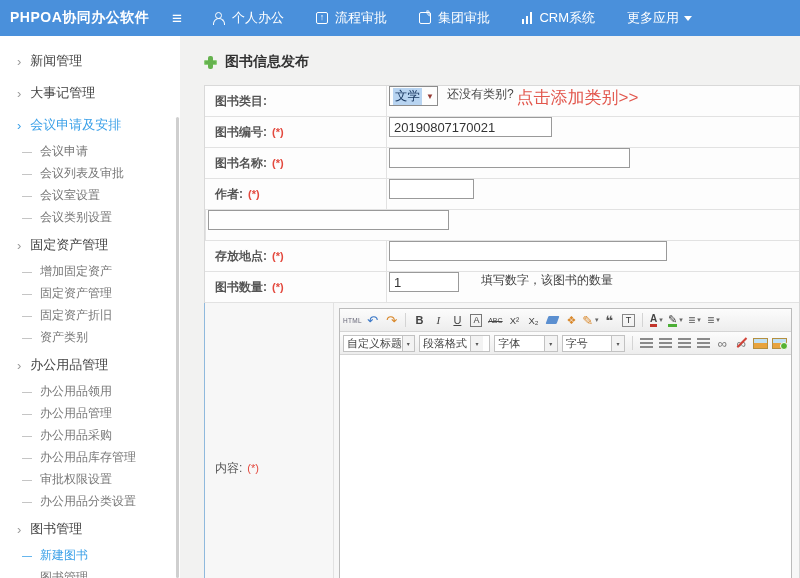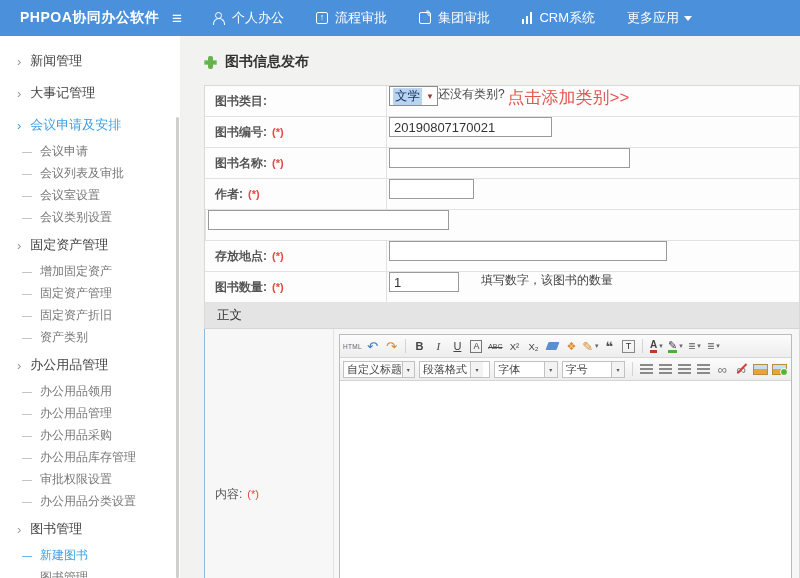--- a/index.html
+++ b/index.html
@@ -2,21 +2,21 @@
 <html><head>
 <meta charset="utf-8">
 <style>
   * { margin:0; padding:0; box-sizing:border-box; }
   html,body { width:800px; height:578px; overflow:hidden; background:#f2f2f1;
               font-family:"Liberation Sans","DejaVu Sans",sans-serif; }
 
   
   .topbar { position:absolute; left:0; top:0; width:800px; height:36px;
             background:#4a90db; display:flex; align-items:center; color:#fff; }
-  .brand { width:172px; padding-left:20px; font-size:14px; font-weight:bold; letter-spacing:.5px; }
+  .brand { width:172px; padding-left:10px; font-size:14px; font-weight:bold; letter-spacing:.5px; }
   .hamburger { font-size:17px; margin-right:30px; cursor:pointer; line-height:1; }
   .nav { display:flex; align-items:center; gap:32px; }
   .nav-item { display:flex; align-items:center; gap:7px; font-size:13px; cursor:pointer; }
   .ic-person { position:relative; width:13px; height:13px; }
   .ic-person::before { content:""; position:absolute; left:3.5px; top:0; width:5px; height:5px;
                        border:1px solid #fff; border-radius:50%; }
   .ic-person::after { content:""; position:absolute; left:1px; bottom:0; width:10px; height:6px;
                       border:1px solid #fff; border-bottom:none; border-radius:6px 6px 0 0; }
   .ic-box { width:12px; height:12px; border:1px solid #fff; border-radius:2px; position:relative;
             display:flex; align-items:center; justify-content:center; font-size:9px; }
@@ -55,21 +55,21 @@
   .frow { display:flex; height:31px; border-bottom:1px solid #e2e2e2; align-items:stretch; }
   .flabel { width:181px; display:flex; align-items:center; padding-left:10px; font-size:12px; color:#555;font-weight:bold; }
   .req { color:#e3493e; margin-left:5px; font-size:11px; }
   .fctrl { flex:1; border-left:1px solid #e2e2e2; display:flex; align-items:flex-start; padding-left:2px; }
   .inp { height:20px; border:1px solid #9a9a9a; background:#fff; font-size:13px; color:#333;
          padding:0 4px; font-family:"Liberation Sans","DejaVu Sans",sans-serif; }
   .sel-box { display:flex; align-items:center; border:1px solid #8c8c8c; background:#fdfdfd;
              height:20px; padding:0 3px; cursor:pointer; }
   .sel-box .val { background:#b8d4f1; color:#17365f; font-size:12.5px; padding:0 2px; }
   .sel-box .sc { color:#953a34; font-size:8px; margin-left:4px; }
-  .hint-plain { font-size:12px; color:#444; }
+  .hint-plain { font-size:12px; color:#444; margin-left:9px; }
   .hint-link { font-size:17px; color:#e2574d; margin-left:3px; cursor:pointer; }
   .qty-hint { font-size:12px; color:#444; margin-left:22px; }
   .sec-row { height:26px; background:#e4e4e4; border-bottom:1px solid #d5d5d5; display:flex;
              align-items:center; padding-left:12px; font-size:12.5px; color:#333; }
   .content-row { display:flex; height:330px; border-left:1px solid #8fb9dd; margin-left:-1px; }
   .content-label { width:181px; background:#f7f7f7; display:flex; align-items:center;
                    padding-left:10px; font-size:12px; color:#555; }
   .content-ctrl { flex:1; border-left:1px solid #e2e2e2; background:#f7f7f7; padding:5px; }
 
   
@@ -315,23 +315,20 @@
       <div class="flabel">
         <span>图书数量:</span>
         <span class="req">(*)</span>
       </div>
       <div class="fctrl">
         <input class="inp" style="width: 70px;" value="1">
         <span class="qty-hint">填写数字，该图书的数量</span>
       </div>
     </div>
 
-    <div class="sec-row">
-      <span>正文</span>
-    </div>
 
     <div class="content-row">
       <div class="content-label">
         <span>内容:</span>
         <span class="req">(*)</span>
       </div>
       <div class="content-ctrl">
 
         <div class="editor">
           <div class="tbar">

